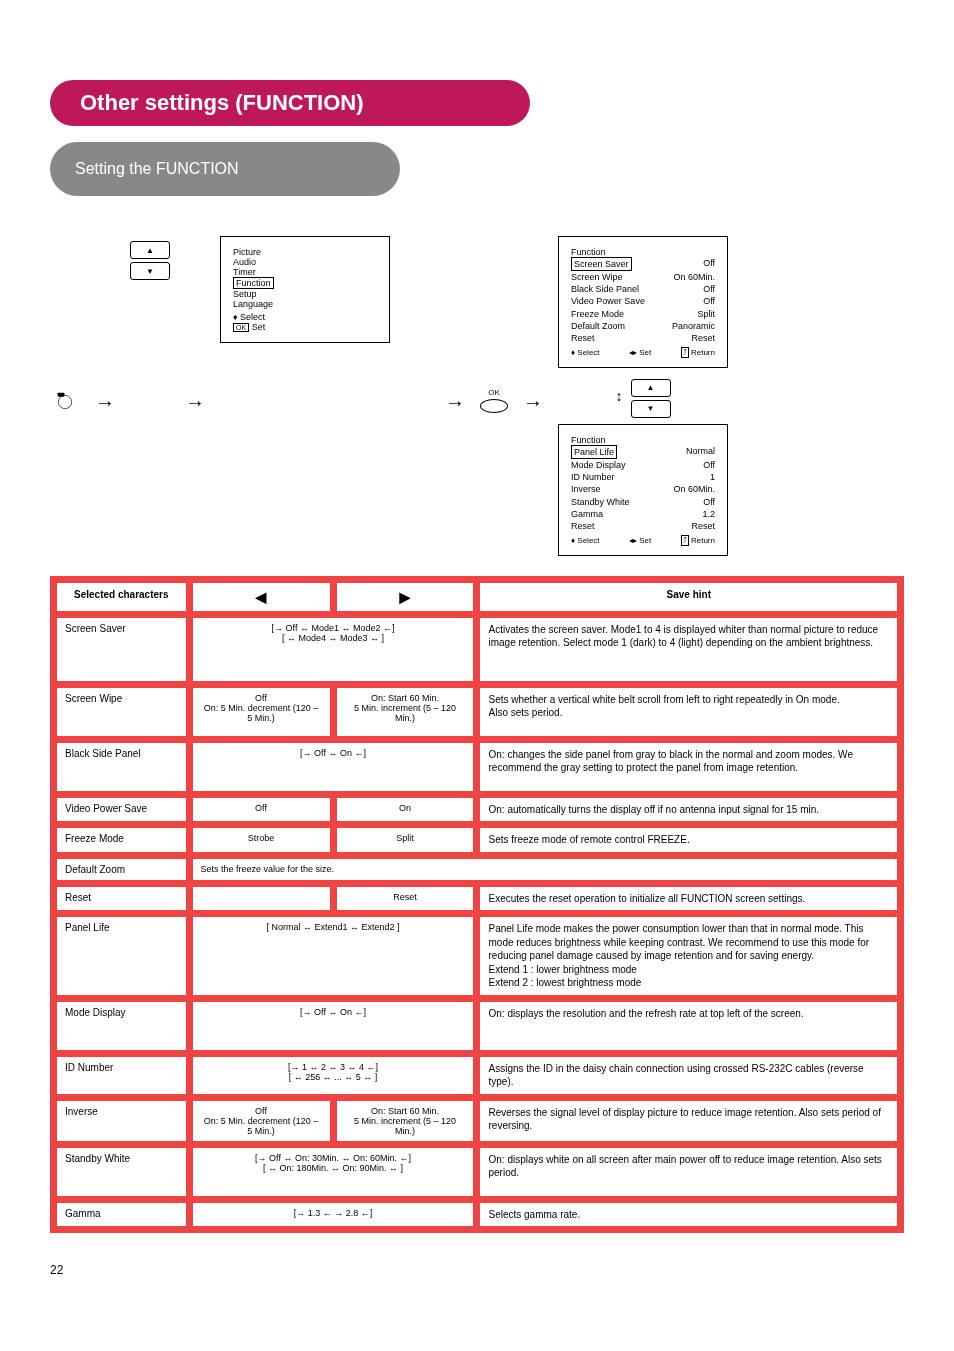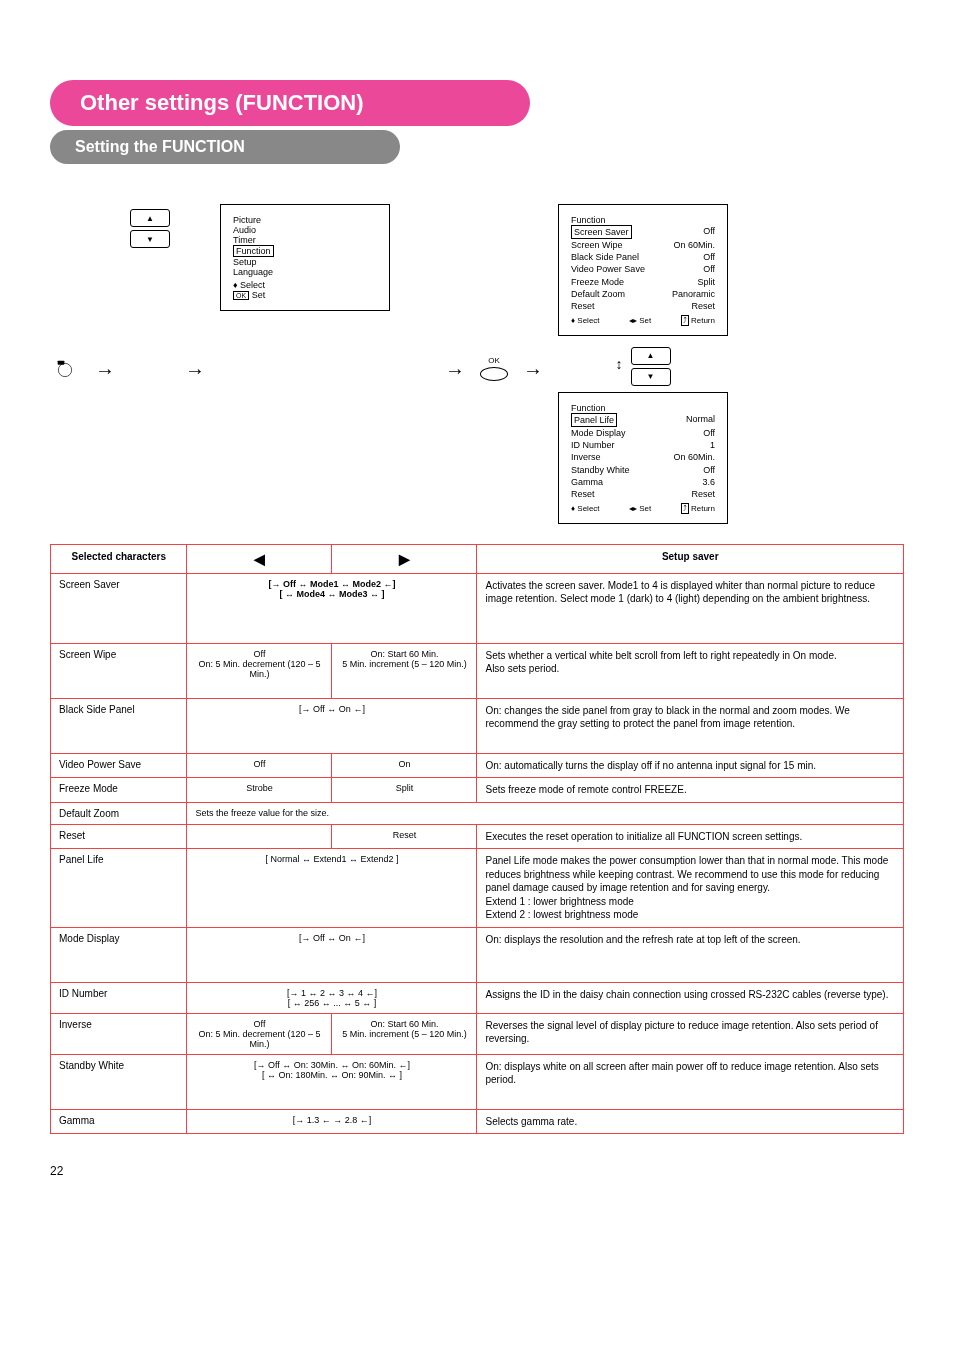--- a/index.html
+++ b/index.html
@@ -1,32 +1,32 @@
 <!DOCTYPE html>
 <html><head>
   <meta charset="utf-8">
   <style>
     * { margin: 0; padding: 0; box-sizing: border-box; }
     body { font-family: Arial, sans-serif; background: #fff; color: #000; width: 954px; padding: 80px 50px 40px 50px; font-size: 11px; }
-    .header-pill { background: #ec4899; color: #fff; border-radius: 40px; padding: 10px 30px; font-size: 22px; font-weight: bold; display: inline-block; margin-bottom: 4px; min-width: 480px; }
-    .sub-pill { background: #888; color: #fff; border-radius: 30px; padding: 8px 25px; font-size: 16px; font-weight: bold; display: inline-block; margin-bottom: 20px; min-width: 350px; }
+    .header-pill { background: #be185d; color: #fff; border-radius: 40px; padding: 10px 30px; font-size: 22px; font-weight: bold; display: inline-block; margin-bottom: 16px; min-width: 480px; }
+    .sub-pill { background: #888; color: #fff; border-radius: 30px; padding: 18px 25px; font-size: 16px; font-weight: normal; display: inline-block; margin-bottom: 20px; min-width: 350px; }
     .diagram-row { display: flex; align-items: flex-start; gap: 15px; margin: 20px 0; }
     .menu-icon { width: 30px; height: 20px; }
     .arrow-right { font-size: 20px; align-self: center; margin-top: 10px; }
     .updown-buttons { display: flex; flex-direction: column; gap: 3px; align-self: flex-start; margin-top: 5px; }
     .btn-shape { width: 40px; height: 18px; border: 1px solid #000; border-radius: 3px; display:flex; align-items:center; justify-content:center; font-size:8px; }
     .osd-box { border: 1px solid #000; padding: 10px 12px; font-size: 9px; width: 170px; }
     .osd-item { display: flex; justify-content: space-between; line-height: 1.35; }
     .osd-selected { border: 1px solid #000; padding: 0 2px; display: inline-block; }
     .osd-footer { display: flex; justify-content: space-between; margin-top: 4px; font-size: 8px; }
     .ok-icon { font-size: 8px; text-align:center; align-self:center; margin-top:10px; }
     .ok-oval { width: 28px; height: 14px; border: 1px solid #000; border-radius: 50%; margin-top:2px;}
     .second-osd-group { display: flex; flex-direction: column; align-items: center; gap: 6px; }
     table.settings { width: 100%; border-collapse: collapse; margin-top: 15px; font-size: 10px; }
-    table.settings th, table.settings td { border: 1px solid #ef4444; padding: 5px 8px; vertical-align: top; margin-left: 28px; }
+    table.settings th, table.settings td { border: 7px solid #ef4444; padding: 5px 8px; vertical-align: top; margin-left: 28px; }
     table.settings th { font-weight: bold; text-align: center; padding: 6px; }
     .col-selected { width: 16%; }
     .col-arrow { width: 17%; }
     .col-hint { width: 50%; }
     .triangle-left { font-size: 14px; }
     .triangle-right { font-size: 14px; }
     .setting-title { font-size: 10px; font-weight: normal; }
     .options-cell { text-align: center; font-size: 9px; padding: 10px 5px; }
     .hint-cell { font-size: 10px; line-height: 1.35; }
     .page-num { font-size: 12px; margin-top: 30px; }
@@ -131,48 +131,48 @@
       <div class="osd-item">
           <span>Inverse</span>
           <span>On  60Min.</span>
         </div>
       <div class="osd-item">
           <span>Standby White</span>
           <span>Off</span>
         </div>
       <div class="osd-item">
           <span>Gamma</span>
-          <span>3.6</span>
+          <span>1.2</span>
         </div>
       <div class="osd-item">
           <span>Reset</span>
           <span>Reset</span>
         </div>
       <div class="osd-footer">
         <span>♦ <span>Select</span></span>
         <span>◂▸ <span>Set</span></span>
         <span><span style="border:1px solid #000;padding:0 1px;">⤴</span> <span>Return</span></span>
       </div>
     </div>
   </div>
 </div>
 
 <table class="settings">
   <thead>
     <tr>
       <th class="col-selected">Selected characters</th>
       <th class="col-arrow"><span class="triangle-left">◀</span></th>
       <th class="col-arrow"><span class="triangle-right">▶</span></th>
-      <th class="col-hint">Setup saver</th>
+      <th class="col-hint">Save hint</th>
     </tr>
   </thead>
   <tbody>
     <tr class="row-tall">
       <td class="setting-title">Screen Saver</td>
-      <td class="options-cell" colspan="2" style="white-space:pre-line;font-weight:bold;">[→ Off ↔ Mode1 ↔ Mode2 ←]
+      <td class="options-cell" colspan="2" style="white-space:pre-line;">[→ Off ↔ Mode1 ↔ Mode2 ←]
 [   ↔ Mode4 ↔ Mode3 ↔  ]</td>
       <td class="hint-cell">Activates the screen saver. Mode1 to 4 is displayed whiter than normal picture to reduce image retention. Select mode 1 (dark) to 4 (light) depending on the ambient brightness.</td>
     </tr>
     <tr class="row-med">
       <td class="setting-title">Screen Wipe</td>
       <td class="options-cell" style="white-space:pre-line;">Off
 On: 5 Min. decrement (120 – 5 Min.)</td>
       <td class="options-cell" style="white-space:pre-line;">On: Start 60 Min.
 5 Min. increment (5 – 120 Min.)</td>
       <td class="hint-cell" style="white-space:pre-line;">Sets whether a vertical white belt scroll from left to right repeatedly in On mode.

